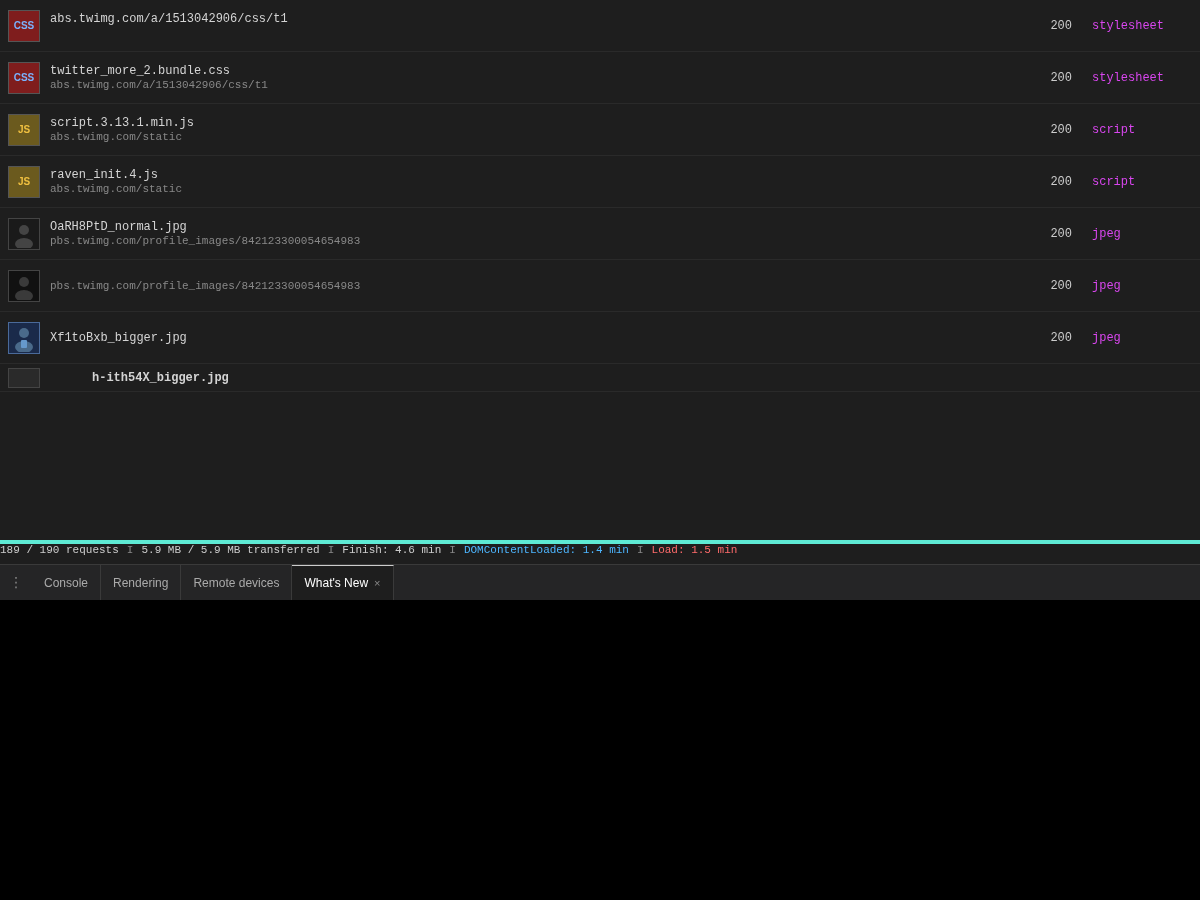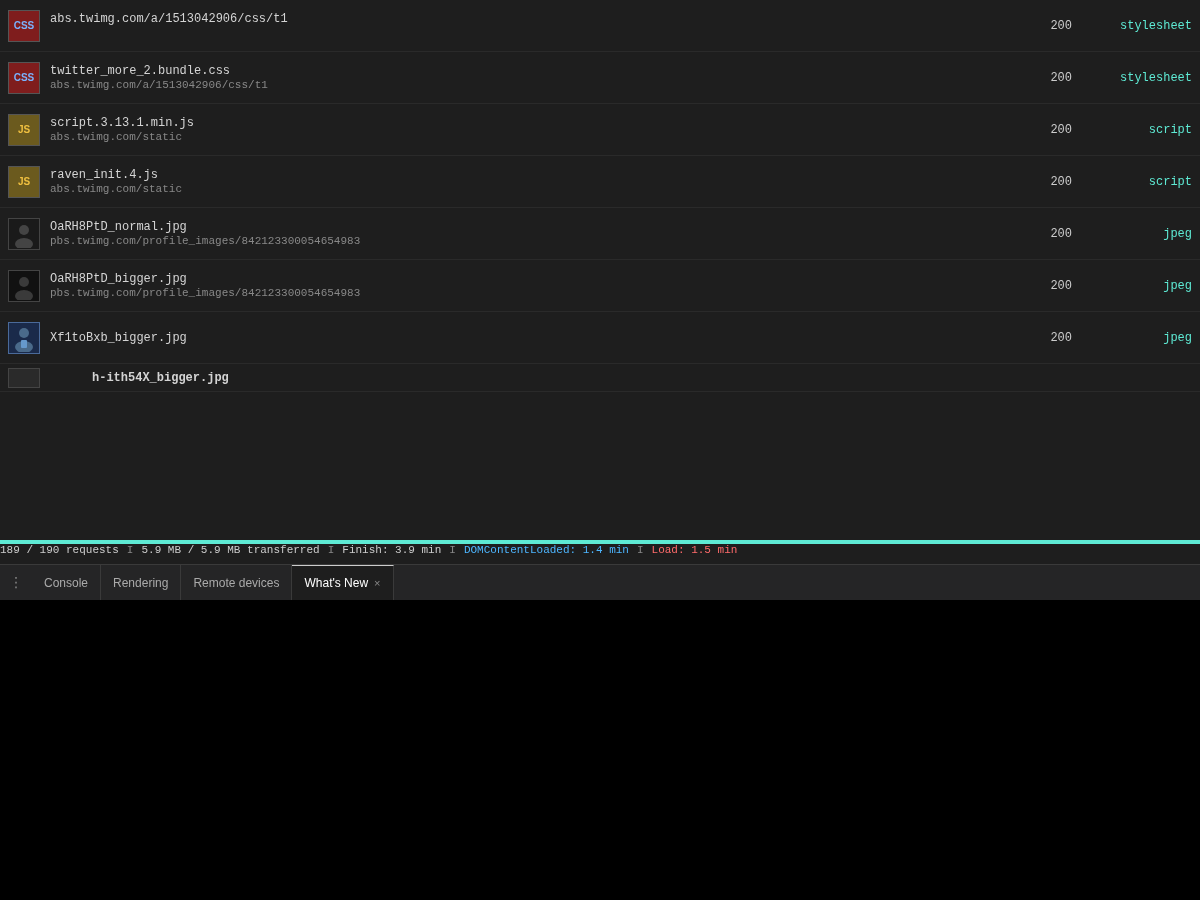--- a/index.html
+++ b/index.html
@@ -87,22 +87,21 @@
     .row-status {
       width: 80px;
       text-align: right;
       color: #ccc;
       font-size: 12px;
       padding-right: 20px;
     }
 
     .row-type {
       width: 100px;
-      text-align: right;
-      color: #5eead4;
+      color: #d946ef;
       font-size: 12px;
     }
 
     .status-bar {
       height: 24px;
       background: #1e1e1e;
       border-top: 4px solid #5eead4;
       display: flex;
       align-items: flex-start;
       padding: 0 0;
@@ -279,21 +278,20 @@
 
     <div class="network-row">
       <div class="row-icon" style="background:#111; border:1px solid #444; display:flex; align-items:center; justify-content:center; overflow:hidden;">
         <svg width="28" height="28" viewBox="0 0 28 28">
           <rect width="28" height="28" fill="#111"></rect>
           <circle cx="14" cy="10" r="5" fill="#3a3a3a"></circle>
           <ellipse cx="14" cy="24" rx="9" ry="6" fill="#3a3a3a"></ellipse>
         </svg>
       </div>
       <div class="row-name-section">
-        <div class="row-filename">OaRH8PtD_bigger.jpg</div>
         <div class="row-url">pbs.twimg.com/profile_images/842123300054654983</div>
       </div>
       <div class="row-status">200</div>
       <div class="row-type">jpeg</div>
     </div>
 
     <div class="network-row">
       <div class="row-icon" style="background:#1a2a4a; border:1px solid #4a6a9a; display:flex; align-items:center; justify-content:center; overflow:hidden;">
         <svg width="28" height="28" viewBox="0 0 28 28">
           <rect width="28" height="28" fill="#1a2a4a"></rect>
@@ -314,21 +312,21 @@
       <div class="partial-filename">h-ith54X_bigger.jpg</div>
     </div>
 
   </div>
 
   <div class="status-bar">
     <span>189 / 190 requests</span>
     <span class="status-separator">I</span>
     <span>5.9 MB / 5.9 MB transferred</span>
     <span class="status-separator">I</span>
-    <span>Finish: 3.9 min</span>
+    <span>Finish: 4.6 min</span>
     <span class="status-separator">I</span>
     <span class="domcontent">DOMContentLoaded: 1.4 min</span>
     <span class="status-separator">I</span>
     <span class="load">Load: 1.5 min</span>
   </div>
 
   <div class="tabs-bar">
     <div class="tab-menu-icon">⋮</div>
     <div class="tab-item">
       <span>Console</span>

